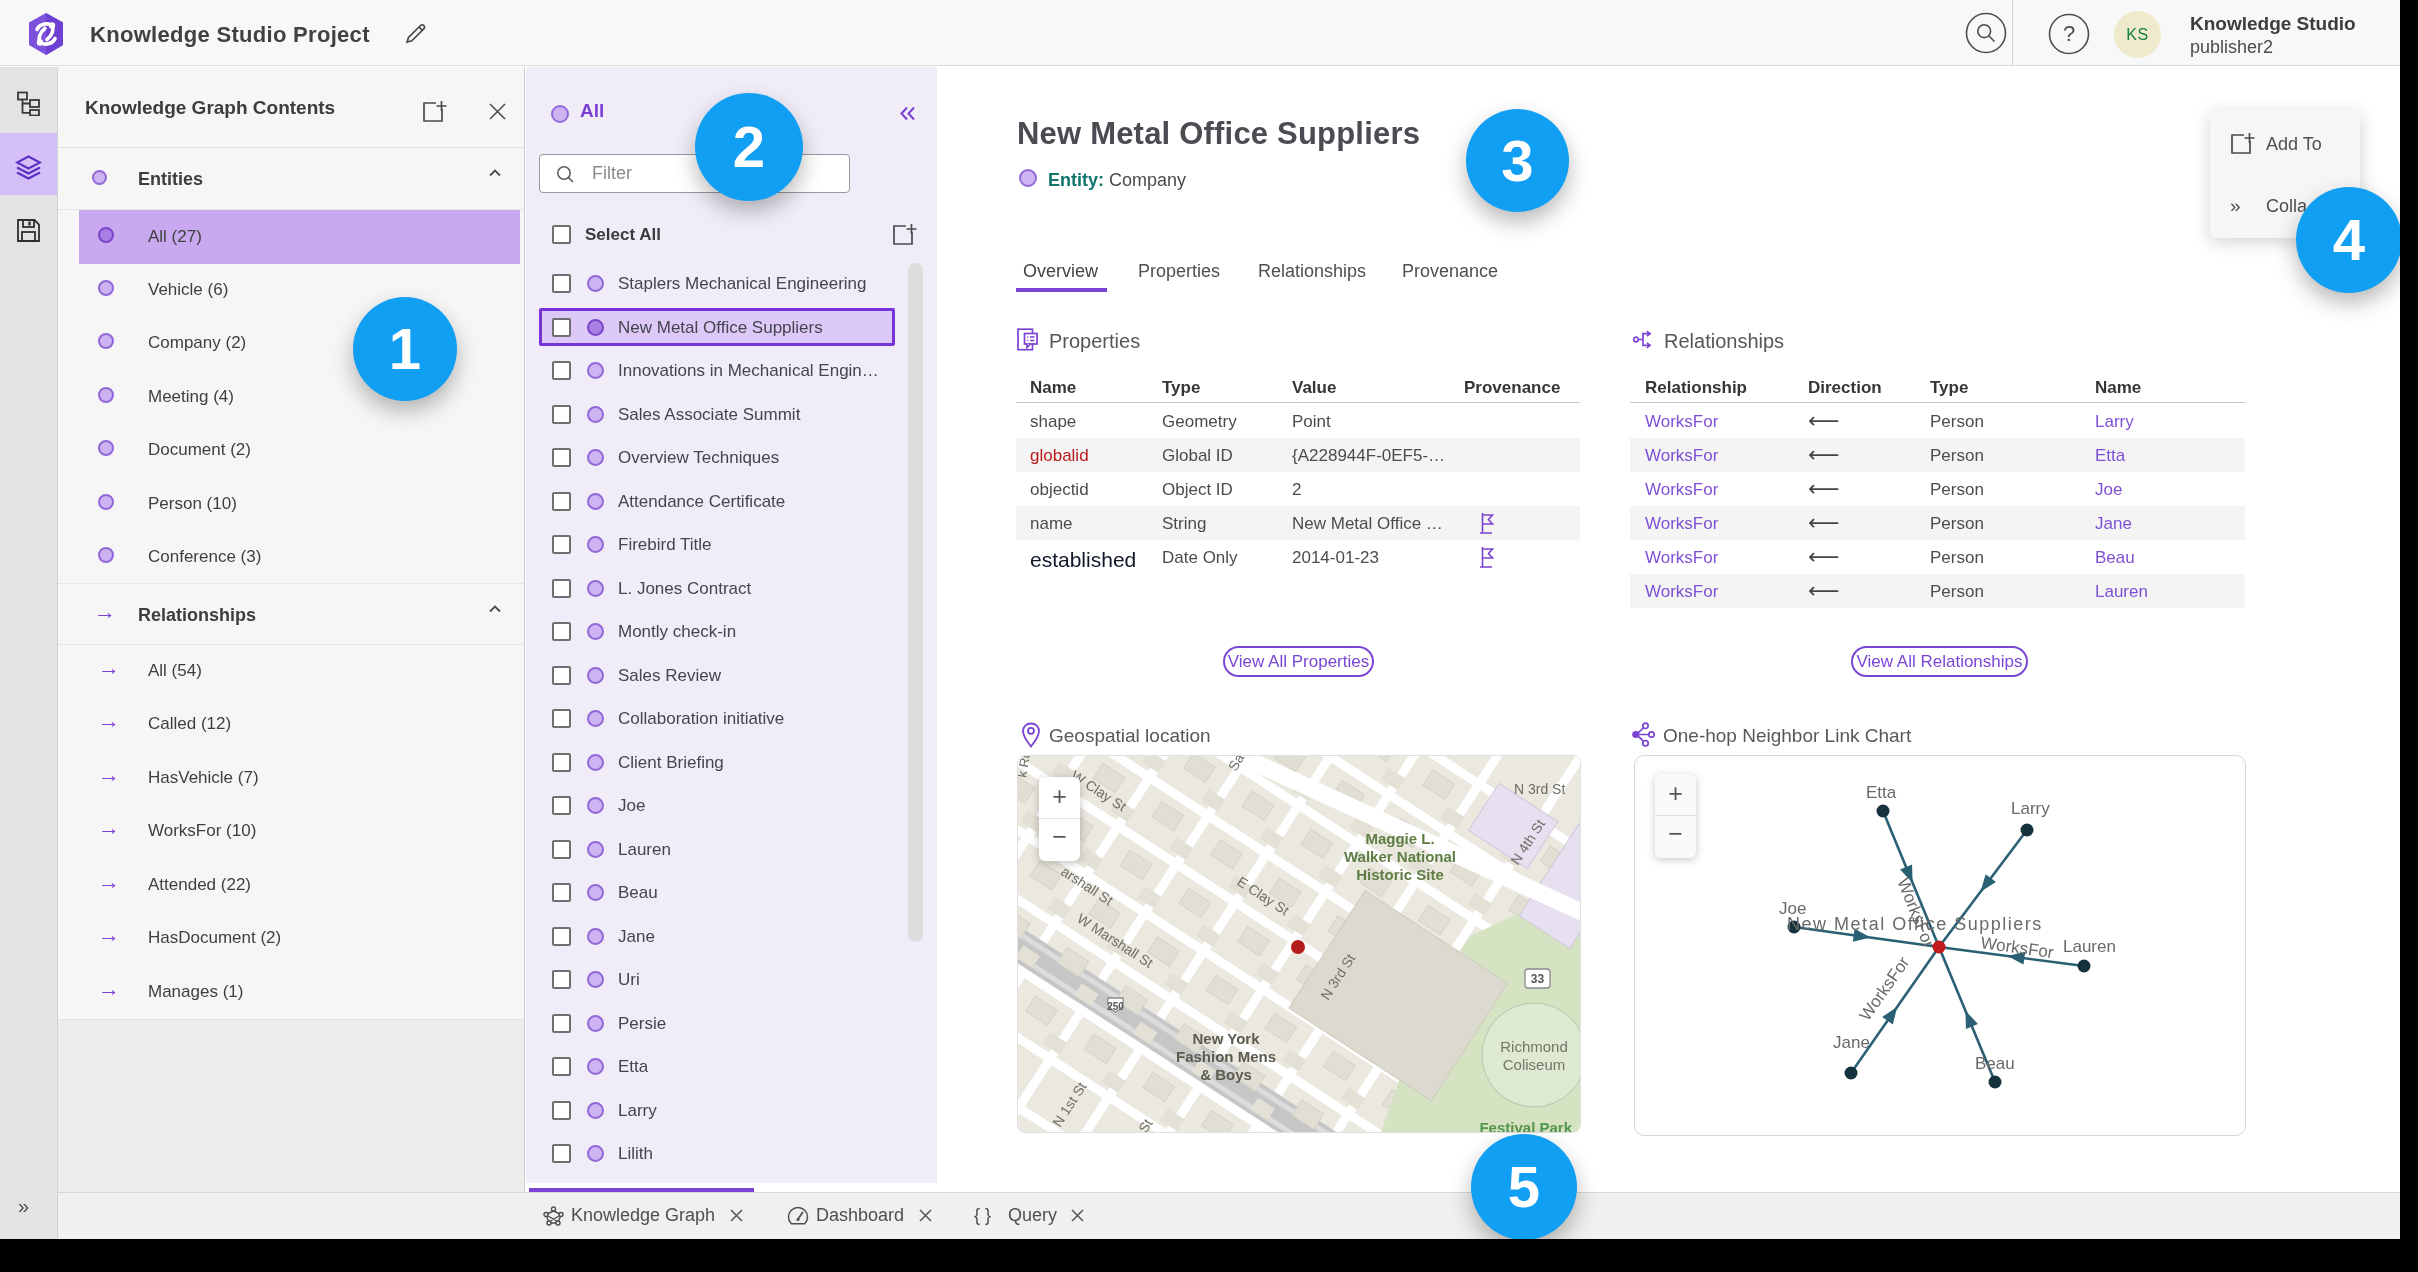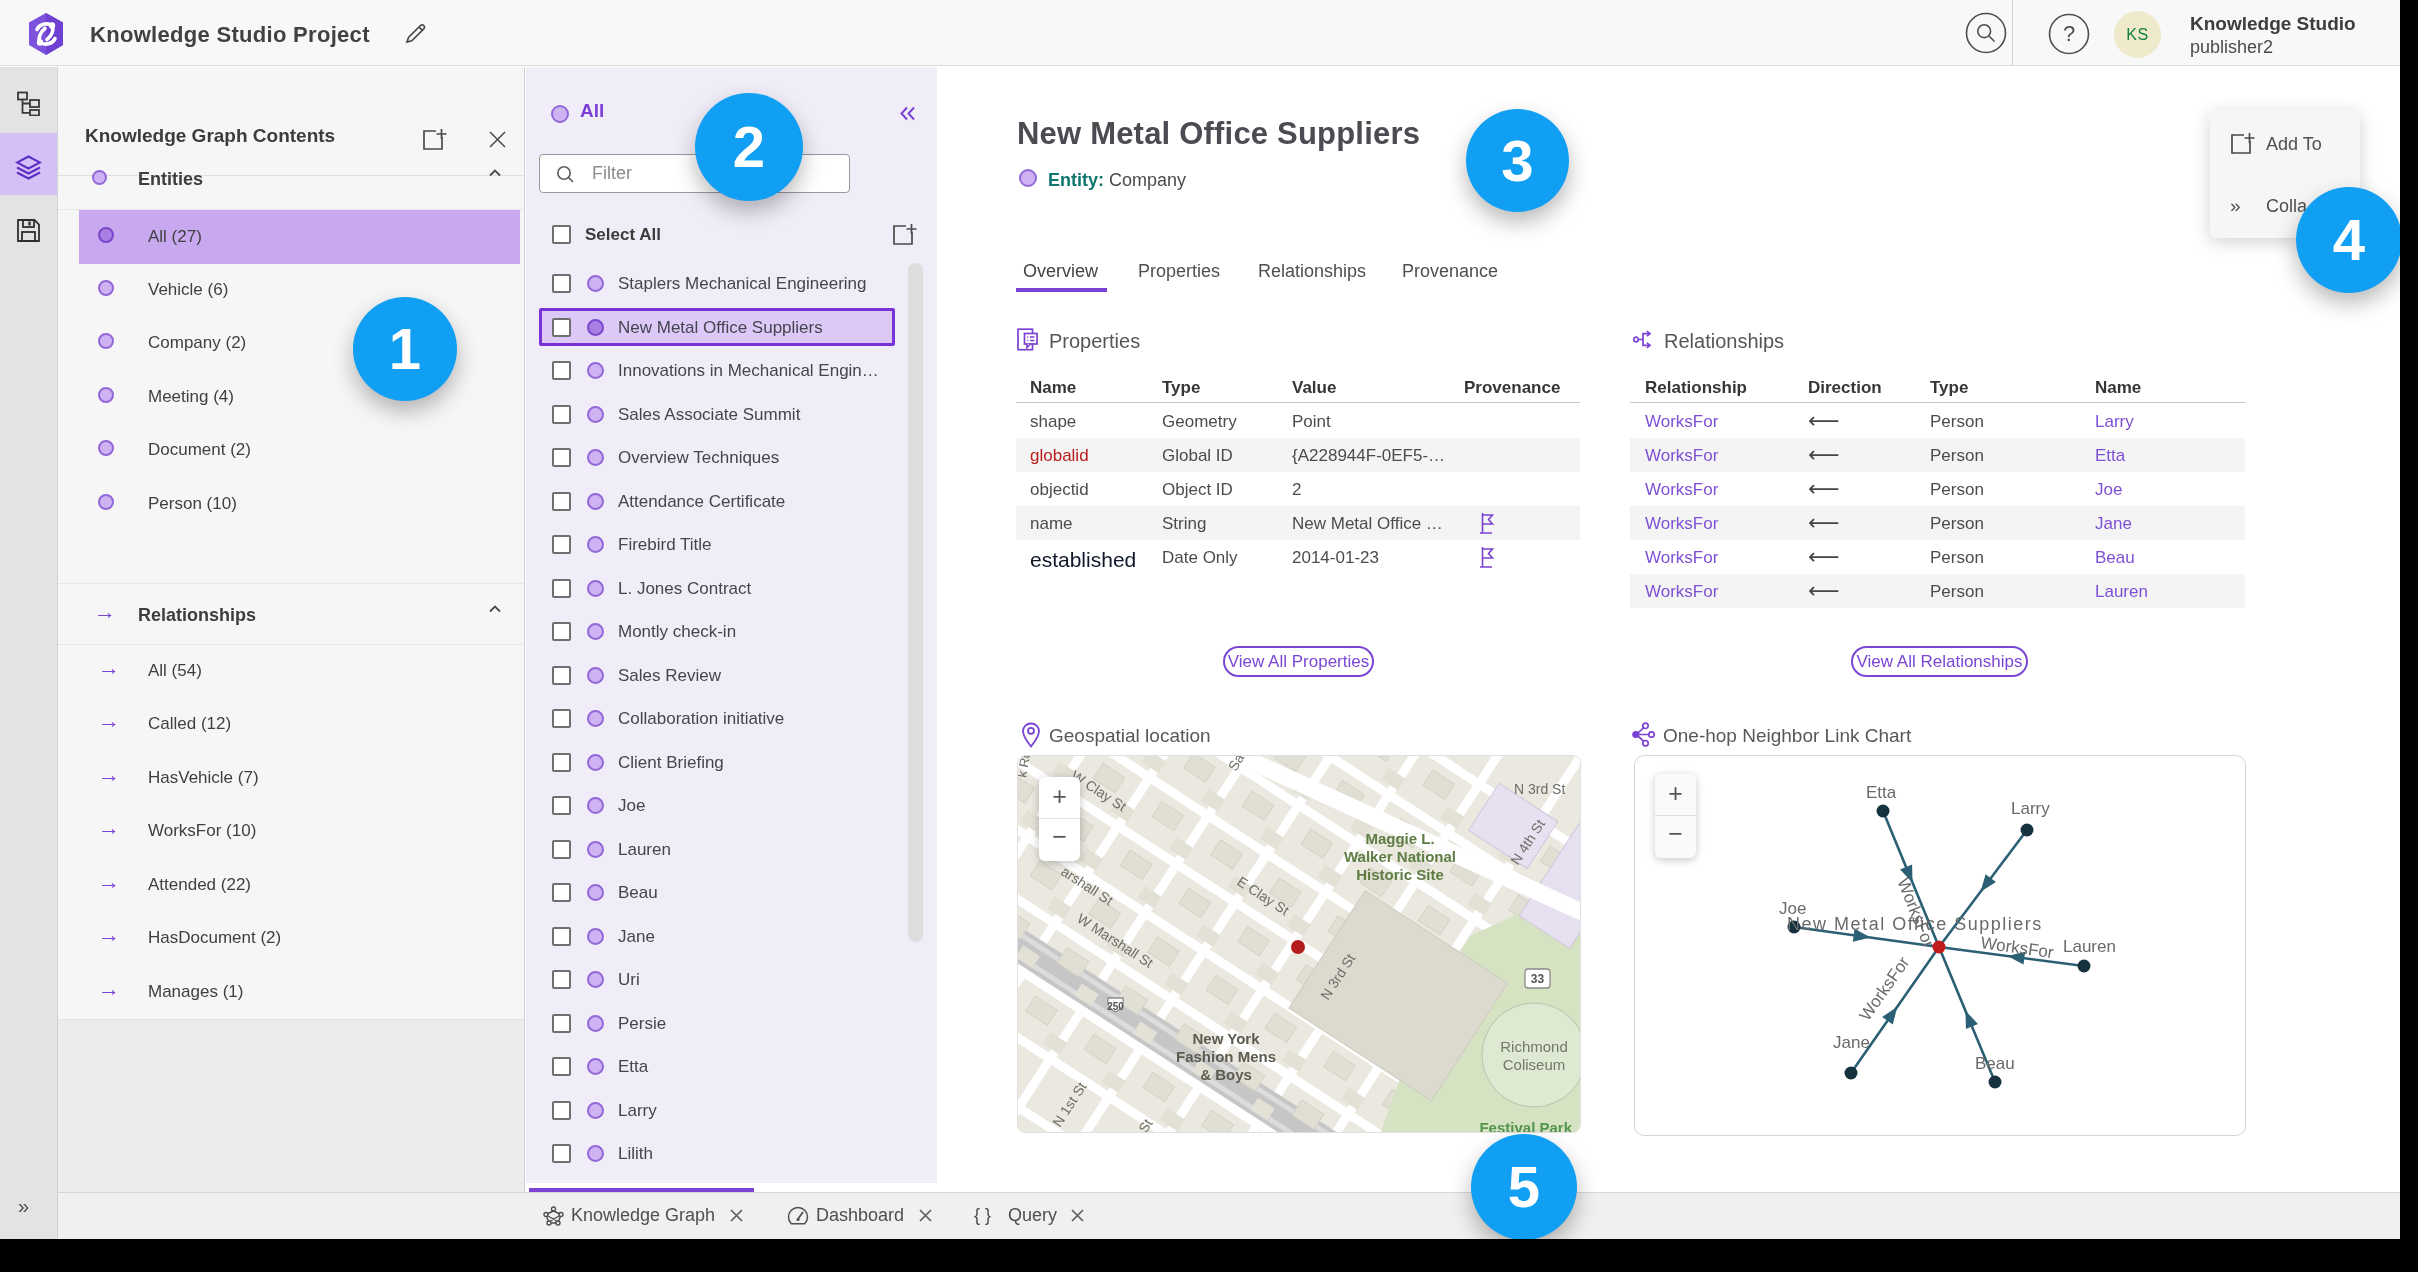--- a/index.html
+++ b/index.html
@@ -7,21 +7,21 @@
 .abs { position:absolute; }
 #screen { position:absolute; left:0; top:0; width:2400px; height:1239px; background:#fff; overflow:hidden; }
 
 #hdr { position:absolute; left:0; top:0; width:2400px; height:66px; background:#f8f8f8; border-bottom:1px solid #dcdcdc; }
 #hdr .title { position:absolute; left:90px; top:22px; font-size:22px; font-weight:700; color:#414141; letter-spacing:0.3px; }
 
 #rail { position:absolute; left:0; top:67px; width:58px; height:1172px; background:#e3e3e3; border-right:1px solid #d2d2d2; }
 #rail .sel { position:absolute; left:0; top:66px; width:57px; height:62px; background:#d5bff7; }
 
 #p1 { position:absolute; left:58px; top:67px; width:467px; height:1171px; background:#f7f6f6; border-right:1px solid #cfcfcf; }
-#p1 .ph { position:absolute; left:0; top:0; width:100%; height:81px; border-bottom:1px solid #e0e0e0;margin-top:28px; }
+#p1 .ph { position:absolute; left:0; top:0; width:100%; height:81px; border-bottom:1px solid #e0e0e0; }
 #p1 .ph .t { position:absolute; left:27px; top:30px; font-size:19px; font-weight:700; color:#3c3c3c; }
 .sechead { position:absolute; left:0; width:100%; height:62px; border-bottom:1px solid #e7e7e7; }
 .sechead .t { position:absolute; left:80px; top:21px; font-size:18px; font-weight:700; color:#3d3d3d; }
 .p1row { position:absolute; left:0; width:100%; height:54px; }
 .p1row .t { position:absolute; left:90px; top:17px; font-size:17px; color:#3f3f3f; }
 .circ { border-radius:50%; background:#cdb3f2; border:2px solid #9268d8; }
 .circ.dk { background:#a97fe3; border-color:#7b46cc; }
 .arrow { color:#7b42d3; font-size:22px; }
 .caret { position:absolute; right:22px; top:18px; width:14px; height:14px; }
 
@@ -136,20 +136,24 @@
         <div class="circ abs" style="left:40px;top:17px;width:16px;height:16px"></div>
         <div class="t">Meeting (4)</div>
       </div>
   <div class="p1row" style="top:356px">
         <div class="circ abs" style="left:40px;top:17px;width:16px;height:16px"></div>
         <div class="t">Document (2)</div>
       </div>
   <div class="p1row" style="top:410px">
         <div class="circ abs" style="left:40px;top:17px;width:16px;height:16px"></div>
         <div class="t">Person (10)</div>
+      </div>
+  <div class="p1row" style="top:463px">
+        <div class="circ abs" style="left:40px;top:17px;width:16px;height:16px"></div>
+        <div class="t">Conference (3)</div>
       </div>
 
   <div class="sechead" style="top:516px;border-top:1px solid #e7e7e7">
     <div class="arrow abs" style="left:36px;top:15px">→</div>
     <div class="t">Relationships</div>
     <svg class="caret" viewBox="0 0 14 14" fill="none" stroke="#4a4a4a" stroke-width="1.8">
           <path d="M2 9.5 L7 4.5 L12 9.5"></path>
         </svg>
   </div>
   <div class="p1row" style="top:577px">

